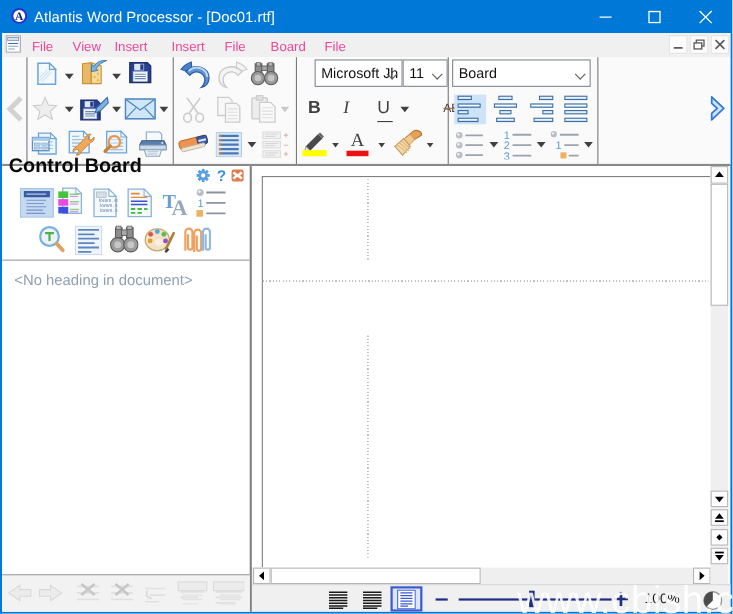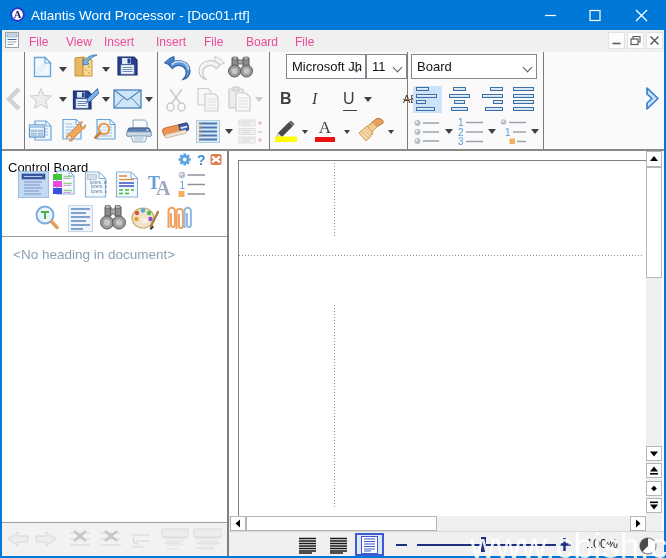--- a/index.html
+++ b/index.html
@@ -311,21 +311,21 @@
   <circle cx="3.5" cy="4" r="2.8" fill="#b9bfc9"></circle>
     <circle cx="2.8" cy="3.3" r="1" fill="#eef1f4"></circle>
   <text x="5" y="17.5" font-size="10" fill="#5b9bd5" font-family="Liberation Sans">1</text>
   <rect x="9.5" y="20.5" width="5.5" height="5.5" fill="#f0b060" stroke-width="0"></rect>
   <path d="M9 4.5 H26 M13 14 H26 M17 23.5 H26" stroke="#9aa4ae" stroke-width="1.6"></path>
 </svg>
 <div class="a dn" style="left:531px;top:129px"></div>
 
 <div class="a" style="left:2px;top:151px;width:225px;height:405px;background:#fff"></div>
 <div class="a" style="left:227px;top:151px;width:2px;height:405px;background:#808080"></div>
-<div class="a" style="left:8px;top:160px;font-size:13px;font-weight:normal;color:#0a0a0a">Control Board</div>
+<div class="a" style="left:8px;top:140px;font-size:18px;font-weight:bold;color:#0a0a0a">Control Board</div>
 <svg class="a" style="left:178px;top:153px" width="44" height="13" viewBox="0 0 44 13">
   <g fill="#58a0e0">
     <rect x="5.4" y="0.5" width="2.6" height="12"></rect>
     <rect x="5.4" y="0.5" width="2.6" height="12" transform="rotate(45 6.7 6.5)"></rect>
     <rect x="5.4" y="0.5" width="2.6" height="12" transform="rotate(90 6.7 6.5)"></rect>
     <rect x="5.4" y="0.5" width="2.6" height="12" transform="rotate(135 6.7 6.5)"></rect>
     <circle cx="6.7" cy="6.5" r="4.2"></circle>
   </g>
   <circle cx="6.7" cy="6.5" r="1.9" fill="#fff"></circle>
   <text x="19" y="11.5" font-size="14" font-weight="bold" fill="#3d8fd9">?</text>

